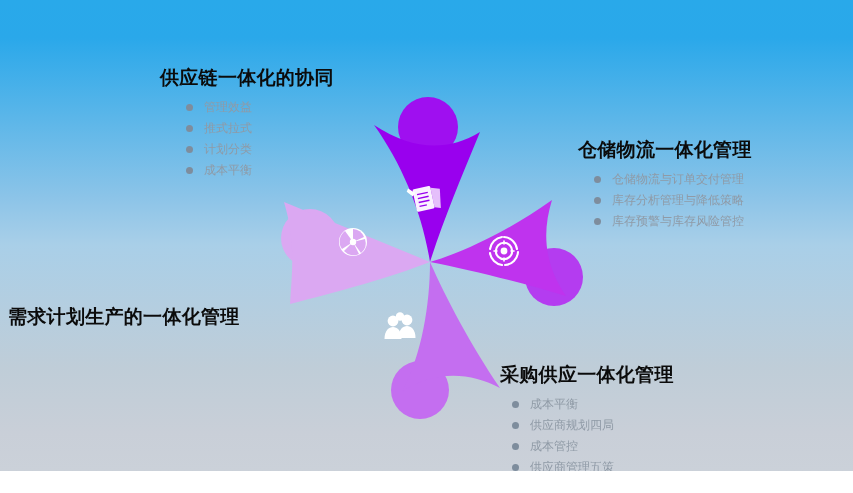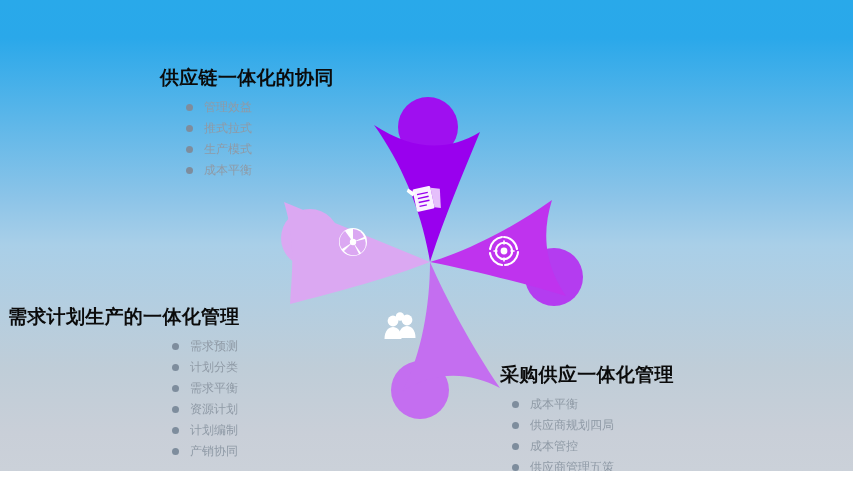--- a/index.html
+++ b/index.html
@@ -161,36 +161,36 @@
         <circle cx="16" cy="2.5" r="4.2"></circle>
       </g>
     </svg>
   </div>
 
   <div class="block" id="block-supply-chain">
     <div class="block-title">供应链一体化的协同</div>
     <ul class="bullets">
       <li>管理效益</li>
       <li>推式拉式</li>
-      <li>生产模式</li>
+      <li>计划分类</li>
       <li>成本平衡</li>
     </ul>
   </div>
 
+  <div class="block" id="block-warehouse">
+    <div class="block-title">仓储物流一体化管理</div>
+    <ul class="bullets">
+      <li>仓储物流与订单交付管理</li>
+      <li>库存分析管理与降低策略</li>
+      <li>库存预警与库存风险管控</li>
+    </ul>
+  </div>
 
   <div class="block" id="block-demand">
     <div class="block-title">需求计划生产的一体化管理</div>
-    <ul class="bullets">
-      <li>需求预测</li>
-      <li>计划分类</li>
-      <li>需求平衡</li>
-      <li>资源计划</li>
-      <li>计划编制</li>
-      <li>产销协同</li>
-    </ul>
   </div>
 
   <div class="block" id="block-procurement">
     <div class="block-title">采购供应一体化管理</div>
     <ul class="bullets">
       <li>成本平衡</li>
       <li>供应商规划四局</li>
       <li>成本管控</li>
       <li>供应商管理五策</li>
     </ul>

